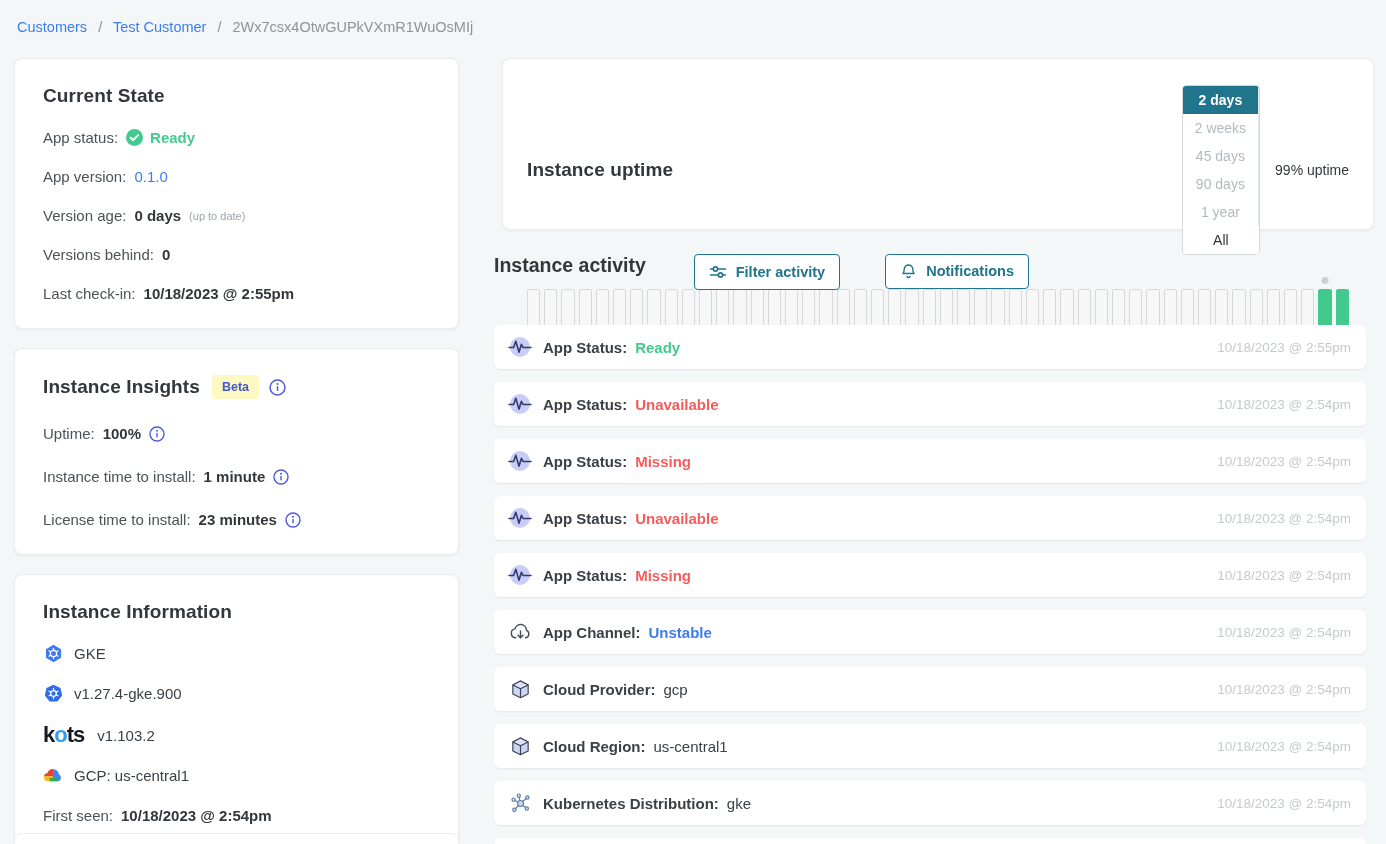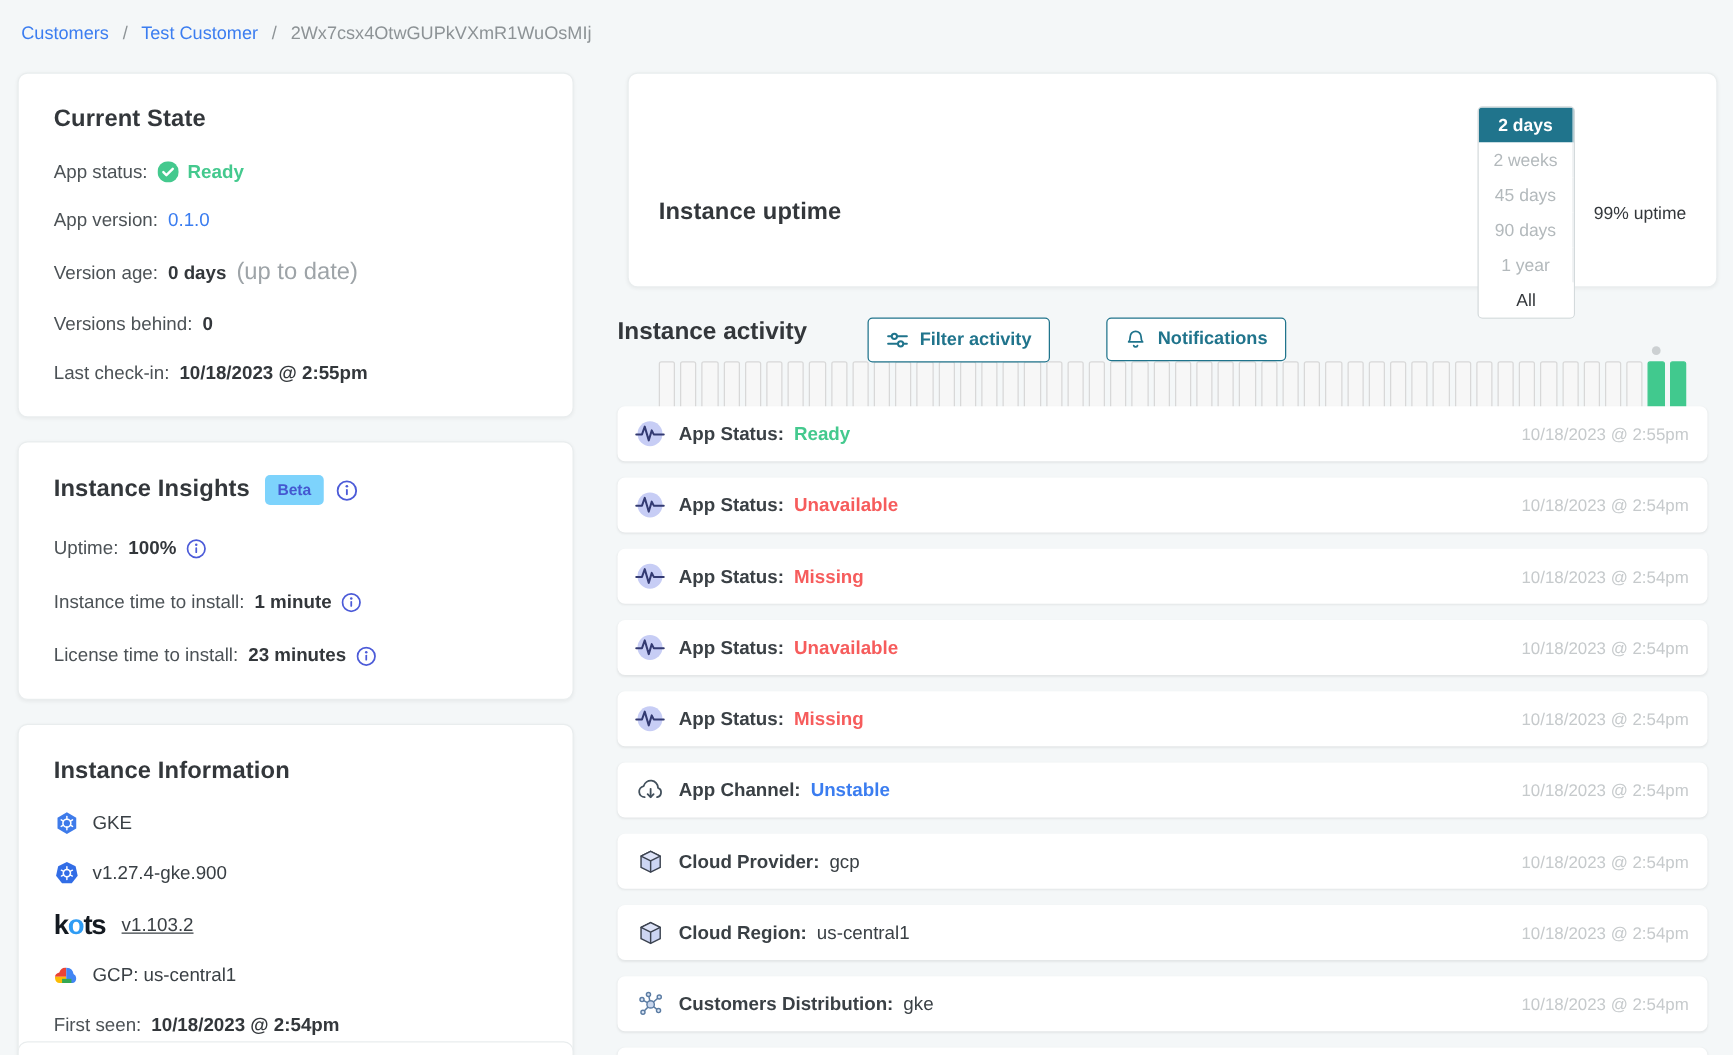--- a/index.html
+++ b/index.html
@@ -25,33 +25,33 @@
     border:1px solid #e9edee;
     border-radius:8px;
     box-shadow:0 1px 3px rgba(0,0,0,.05);
   }
   .left-col { position:absolute; left:14px; top:58px; width:445px; display:flex; flex-direction:column; gap:19px; }
   .left-col .card { padding:26px 28px; }
   .card h2 { font-size:19px; font-weight:700; color:#33373b; letter-spacing:.1px; }
   .kv-row { display:flex; align-items:center; font-size:15px; color:#4c5256; }
   .kv-row .lbl { margin-right:8px; white-space:nowrap; }
   .kv-row .val-bold { font-weight:700; color:#33373b; }
-  .kv-row .muted { color:#9ea4a8; font-size:19px; margin-left:8px; }
+  .kv-row .muted { color:#9ea4a8; font-size:11px; margin-left:8px; }
   .kv-row .link { color:#3b7df0; cursor:pointer; }
   .kv-row .green { color:#44c98e; font-weight:600; }
   .icon-gap { margin-right:7px; display:inline-flex; align-items:center; }
   .info-btn { display:inline-flex; margin-left:8px; cursor:pointer; background:none; border:none; padding:0; }
 
   .cs-row { margin-top:22px; }
   .ii-row { margin-top:26px; }
   .inst-row { margin-top:21px; display:flex; align-items:center; font-size:15px; color:#3a4045; }
   .inst-row .ic { width:20px; display:inline-flex; justify-content:center; margin-right:11px; }
 
   .beta-badge {
-    background:#7dd3fc; color:#4458d0; font-size:12.5px; font-weight:700;
+    background:#fef9c3; color:#4458d0; font-size:12.5px; font-weight:700;
     padding:5px 10px; border-radius:4px; margin-left:12px;
   }
   .title-row { display:flex; align-items:center; }
   .title-row .info-btn { margin-left:10px; }
 
   .kots-word { font-size:22px; font-weight:800; letter-spacing:-1px; color:#141a21; line-height:1; }
   .kots-word .o { color:#2f9cf4; }
 
   .partial-card {
     position:absolute; left:14px; top:833px; width:445px; height:30px;
@@ -225,21 +225,21 @@
               <line x1="11.4" y1="10.3" x2="13.2" y2="11.2"></line>
               <line x1="4.8" y1="11.2" x2="6.6" y2="10.3"></line>
               <line x1="11.4" y1="7.7" x2="13.2" y2="6.8"></line>
             </g>
           </svg>
       </span>
       <span>v1.27.4-gke.900</span>
     </div>
     <div class="inst-row">
       <span class="kots-word"><span>k</span><span class="o">o</span><span>ts</span></span>
-      <span style="margin-left:13px;text-decoration:underline;">v1.103.2</span>
+      <span style="margin-left:13px;">v1.103.2</span>
     </div>
     <div class="inst-row">
       <span class="ic">
         <svg width="20" height="16" viewBox="0 0 24 19">
           <defs>
               <clipPath id="gcpclip">
                 <path d="M6.2 16a5.1 5.1 0 0 1-.9-10.1A7.1 7.1 0 0 1 19 7.3a4.7 4.7 0 0 1-.7 8.7z"></path>
               </clipPath>
             </defs>
           <g clip-path="url(#gcpclip)">
@@ -474,18 +474,18 @@
             <line x1="12" y1="12" x2="5.6" y2="18.6"></line>
             <circle cx="12" cy="12" r="3.1" fill="#c9d7ee"></circle>
             <circle cx="4.8" cy="8" r="1.7" fill="#dbe6f5"></circle>
             <circle cx="10.2" cy="3.8" r="1.7" fill="#dbe6f5"></circle>
             <circle cx="19.2" cy="5.8" r="1.7" fill="#dbe6f5"></circle>
             <circle cx="18.6" cy="17.2" r="1.7" fill="#dbe6f5"></circle>
             <circle cx="5.6" cy="18.6" r="1.7" fill="#dbe6f5"></circle>
           </g>
         </svg>
     </span>
-    <span class="row-label">Customers Distribution:</span>
+    <span class="row-label">Kubernetes Distribution:</span>
     <span class="row-value val-plain">gke</span>
     <span class="row-time">10/18/2023 @ 2:54pm</span>
   </div>
     <div class="partial-row"></div>
   </div>
 
 </body></html>

